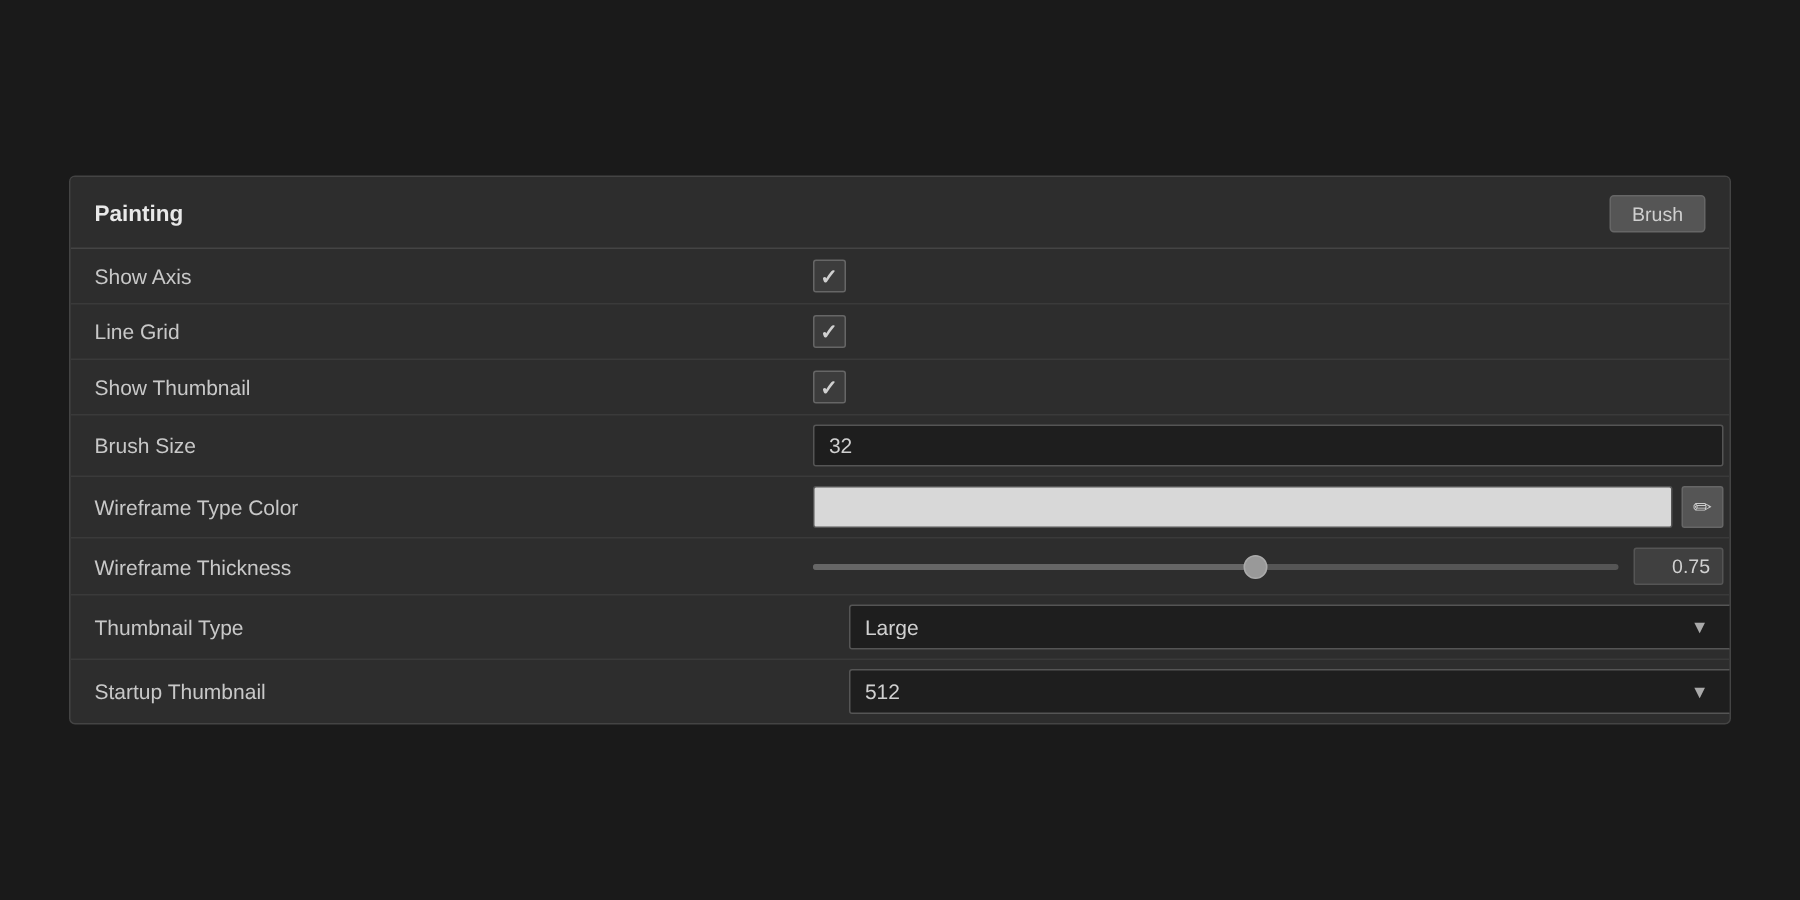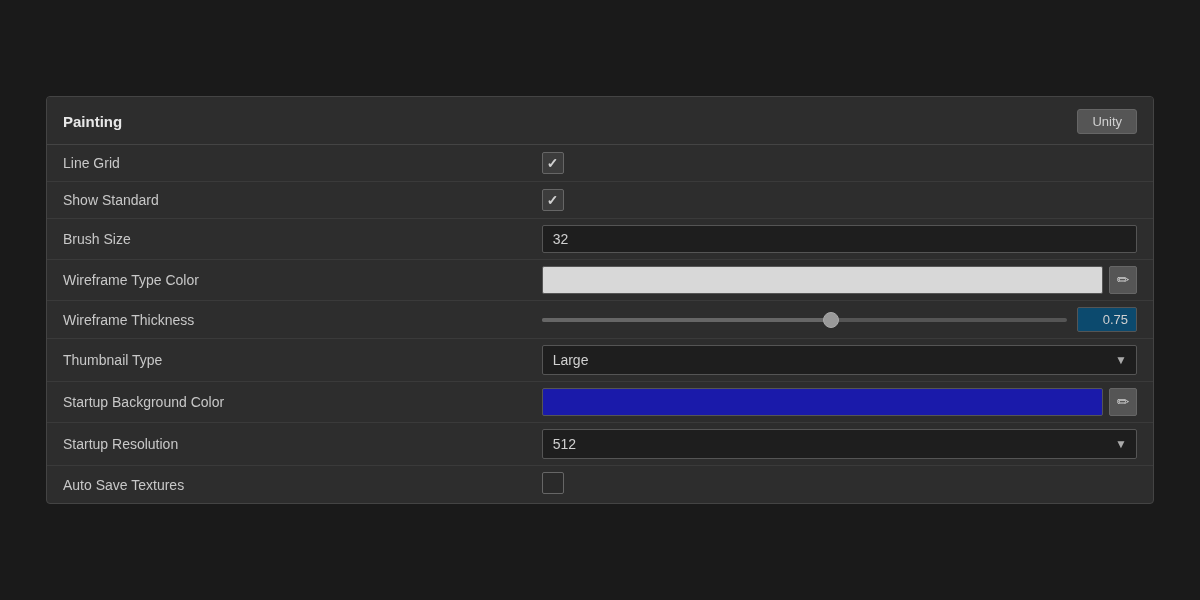--- a/index.html
+++ b/index.html
@@ -56,21 +56,21 @@
       border-bottom: none;
     }
     .label-cell {
       padding: 10px 16px;
       color: #c8c8c8;
       font-size: 14px;
       width: 44%;
       vertical-align: middle;
     }
     .control-cell {
-      padding: 6px 16px 6px 8px;
+      padding: 6px 4px 6px 8px;
       vertical-align: middle;
     }
 
     
     .checkbox-wrapper {
       display: inline-flex;
       align-items: center;
       justify-content: center;
       width: 22px;
       height: 22px;
@@ -154,21 +154,21 @@
       height: 16px;
       background: #999;
       border-radius: 50%;
       position: absolute;
       top: -6px;
       transform: translateX(-50%);
       cursor: pointer;
       border: 1px solid #aaa;
     }
     .slider-value {
-      background: #0c4a6e;
+      background: #404040;
       border: 1px solid #555;
       color: #d0d0d0;
       padding: 4px 8px;
       font-size: 13px;
       width: 60px;
       text-align: right;
       border-radius: 2px;
       flex-shrink: 0;
     }
 
@@ -182,48 +182,53 @@
       -webkit-appearance: none;
       background: #1e1e1e;
       border: 1px solid #555;
       color: #d0d0d0;
       padding: 6px 32px 6px 10px;
       font-size: 14px;
       width: 100%;
       border-radius: 2px;
       cursor: pointer;
       outline: none;
+      margin-left: 24px;
     }
     .dropdown-arrow {
       position: absolute;
       right: 10px;
       top: 50%;
       transform: translateY(-50%);
       color: #aaa;
       pointer-events: none;
       font-size: 12px;
     }
   </style>
 </head>
 <body>
 
 <div class="panel">
   <div class="panel-header">
     <span class="panel-title">Painting</span>
-    <button class="reset-btn">Unity</button>
+    <button class="reset-btn">Brush</button>
   </div>
 
   <table class="settings-table">
     <tbody id="settings-body">
+    <tr>
+          <td class="label-cell">Show Axis</td>
+          <td class="control-cell"><div class="checkbox-wrapper checked"></div></td>
+        </tr>
         <tr>
           <td class="label-cell">Line Grid</td>
           <td class="control-cell"><div class="checkbox-wrapper checked"></div></td>
         </tr>
         <tr>
-          <td class="label-cell">Show Standard</td>
+          <td class="label-cell">Show Thumbnail</td>
           <td class="control-cell"><div class="checkbox-wrapper checked"></div></td>
         </tr>
         <tr>
           <td class="label-cell">Brush Size</td>
           <td class="control-cell"><input type="text" class="number-input" value="32" style=""></td>
         </tr>
         <tr>
           <td class="label-cell">Wireframe Type Color</td>
           <td class="control-cell">
             <div class="color-row">
@@ -244,33 +249,20 @@
             </div>
           </td>
         </tr>
         <tr>
           <td class="label-cell">Thumbnail Type</td>
           <td class="control-cell">
             <div class="dropdown-wrapper"><select class="dropdown-select"><option value="Small">Small</option><option value="Medium">Medium</option><option value="Large" selected="">Large</option></select><span class="dropdown-arrow">▼</span></div>
           </td>
         </tr>
         <tr>
-          <td class="label-cell">Startup Background Color</td>
-          <td class="control-cell">
-            <div class="color-row">
-              <div class="color-swatch" style="background: rgb(26, 26, 170);"></div>
-              <div class="eyedropper-btn">✏</div>
-            </div>
-          </td>
-        </tr>
-        <tr>
-          <td class="label-cell">Startup Resolution</td>
+          <td class="label-cell">Startup Thumbnail</td>
           <td class="control-cell">
             <div class="dropdown-wrapper"><select class="dropdown-select"><option value="256">256</option><option value="512" selected="">512</option><option value="1024">1024</option><option value="2048">2048</option></select><span class="dropdown-arrow">▼</span></div>
           </td>
-        </tr>
-        <tr>
-          <td class="label-cell">Auto Save Textures</td>
-          <td class="control-cell"><div class="checkbox-wrapper unchecked"></div></td>
         </tr>
       </tbody>
   </table>
 </div>
 
 </body></html>

